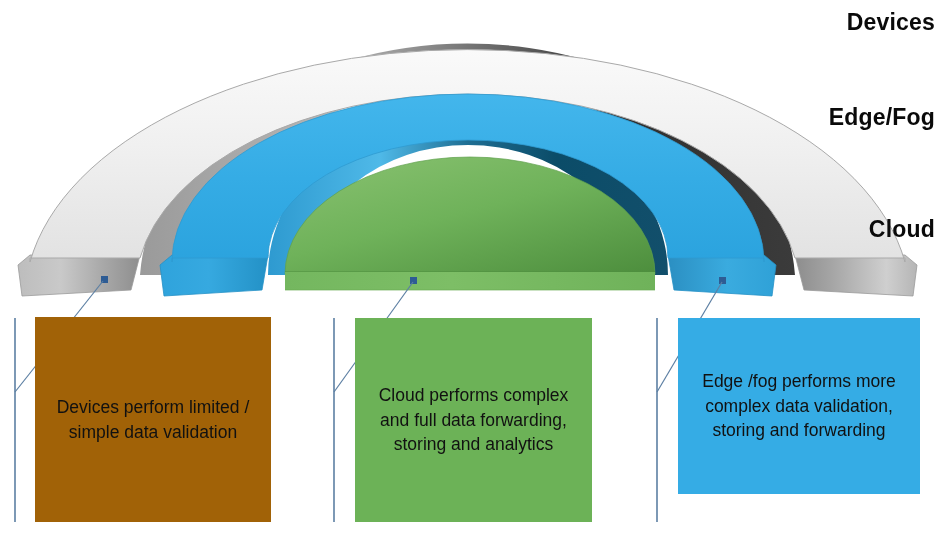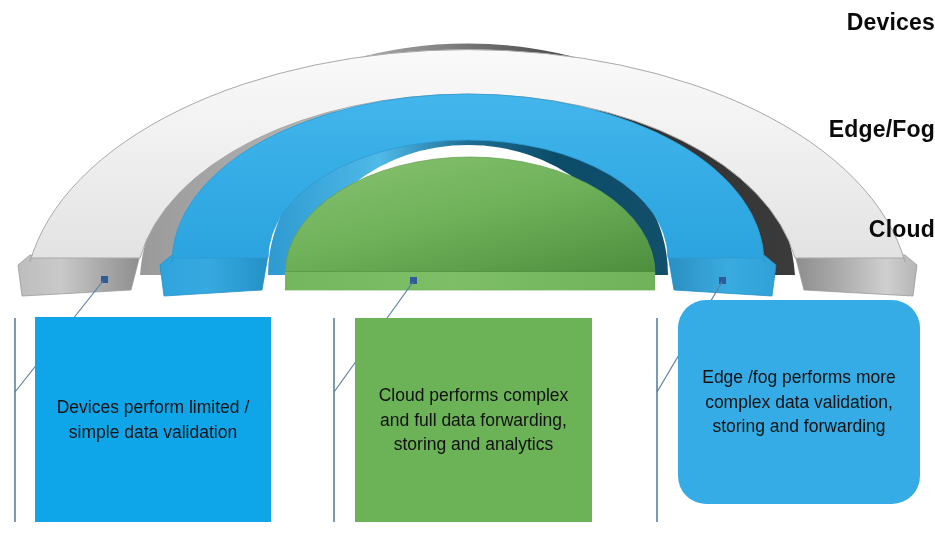--- a/index.html
+++ b/index.html
@@ -10,39 +10,39 @@
   .arch-label{
     position:absolute;
     font-family:"Liberation Sans",sans-serif;
     font-weight:bold;
     color:#0a0a0a;
     white-space:nowrap;
     text-align:right;
     letter-spacing:0.2px;
   }
   #label-devices{left:0;right:0;top:9px;font-size:23px;}
-  #label-edgefog{left:0;right:0;top:104px;font-size:23px;margin-top:12px;}
+  #label-edgefog{left:0;right:0;top:104px;font-size:23px;}
   #label-cloud{left:0;right:0;top:216px;font-size:23px;}
 
   .info-box{
     position:absolute;
     box-sizing:border-box;
     display:flex;
     align-items:center;
     justify-content:center;
     text-align:center;
     font-family:"Liberation Sans",sans-serif;
     font-size:17.5px;
     line-height:1.42;
     color:#111111;
     padding:6px 10px;
   }
-  #box-devices{left:35px;top:317px;width:236px;height:205px;background:#0ea5e9;}
+  #box-devices{left:35px;top:317px;width:236px;height:205px;background:#a16207;}
   #box-cloud{left:355px;top:318px;width:237px;height:204px;background:#6CB257;}
-  #box-edge{left:678px;top:300px;width:242px;height:204px;background:#35ACE5;border-radius:28px;}
+  #box-edge{left:678px;top:318px;width:242px;height:176px;background:#35ACE5;}
   .box-text{display:block;max-width:100%;}
 </style>
 </head>
 <body>
 
 <div id="stage">
 
   <svg id="arch-svg" viewBox="0 0 935 536" aria-hidden="true">
     <defs>
 

